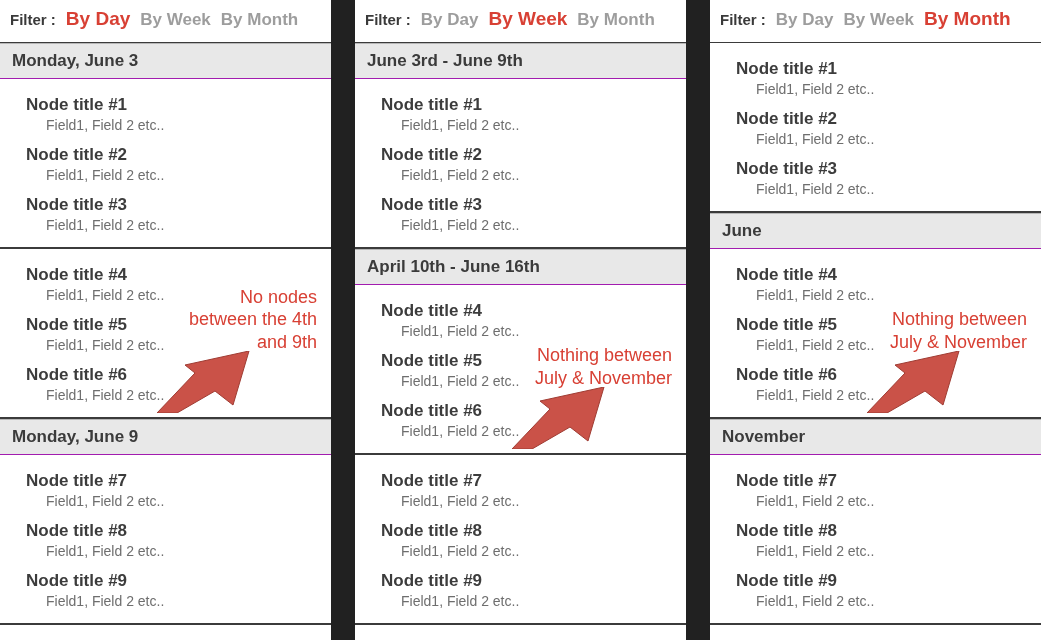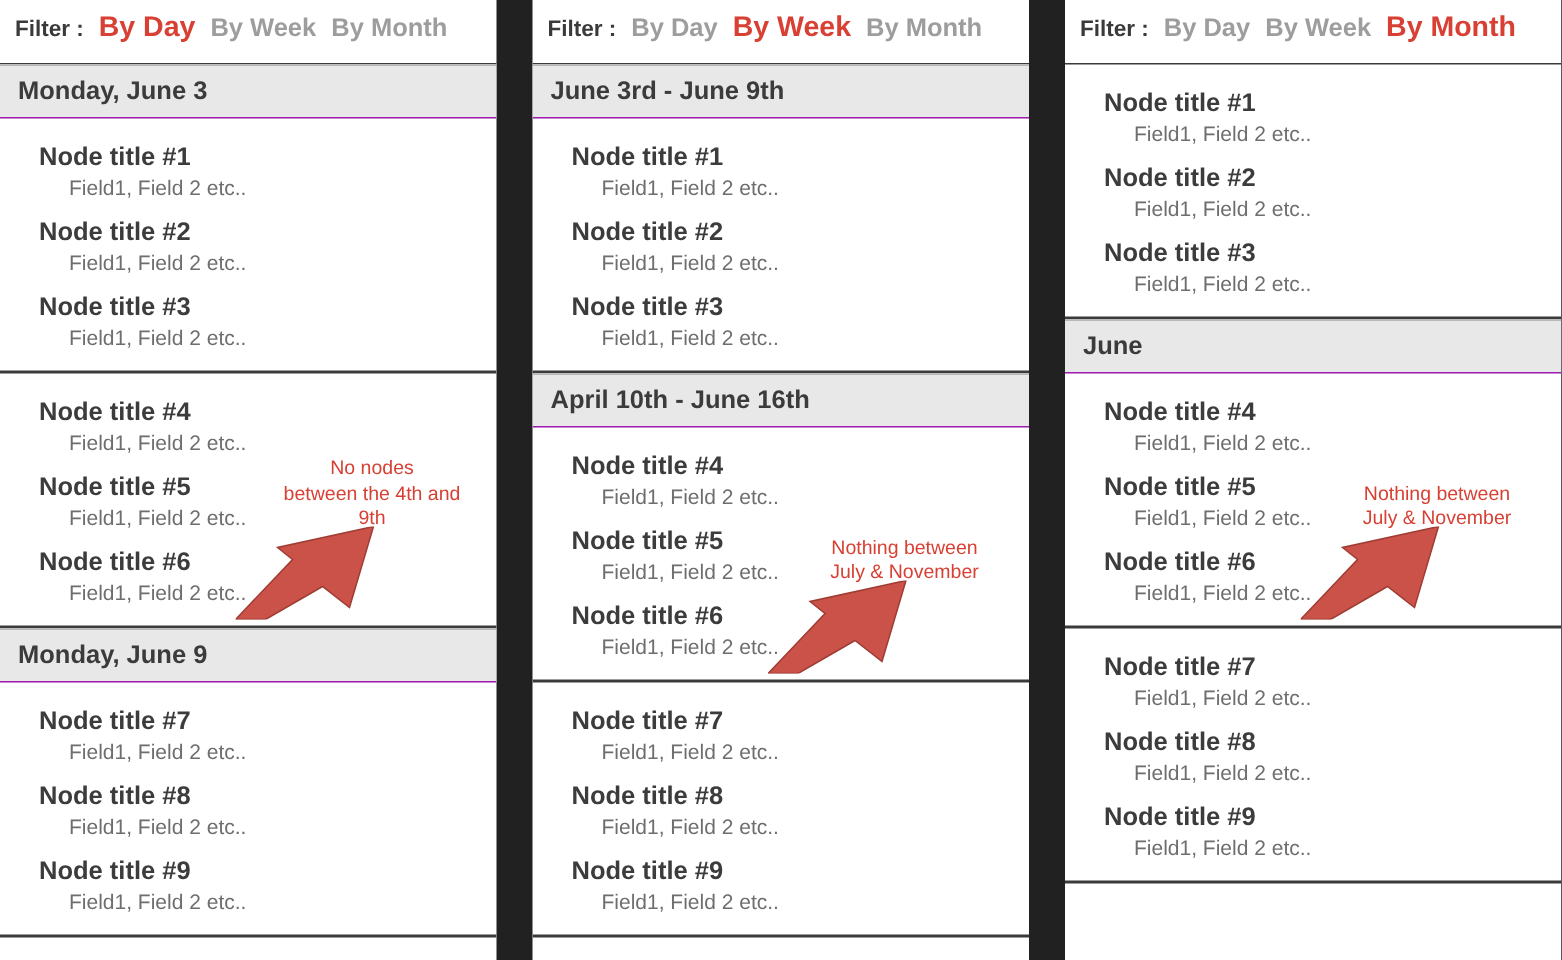--- a/index.html
+++ b/index.html
@@ -73,23 +73,23 @@
   }
   .annotation {
     position: absolute;
     right: 14px;
     bottom: 6px;
     width: 160px;
     pointer-events: none;
   }
   .annotation-text {
     color: #d84034;
-    font-size: 13px;
+    font-size: 18px;
     line-height: 1.25;
-    text-align: center;
+    text-align: right;
     margin-bottom: -2px;
     margin-left: 22px;
   }
   .arrow {
     width: 100px;
     height: 62px;
     display: block;
   }
 </style>
 </head>
@@ -272,20 +272,21 @@
         <div class="annotation-text" style="white-space: pre-line;">Nothing between
 July &amp; November</div>
         <svg class="arrow" viewBox="0 0 100 62">
     <g fill="#ca5248" stroke="#9f3c33" stroke-width="1">
       <polygon points="0,62 38,22 28,14 92,0 76,54 58,40 20,62"></polygon>
     </g>
   </svg>
       </div>
     </div>
     <div class="section">
+      <div class="section-header">November</div>
       <div class="nodes">
         <div class="node">
           <div class="node-title">Node title #7</div>
           <div class="node-fields">Field1, Field 2 etc..</div>
         </div>
         <div class="node">
           <div class="node-title">Node title #8</div>
           <div class="node-fields">Field1, Field 2 etc..</div>
         </div>
         <div class="node">

